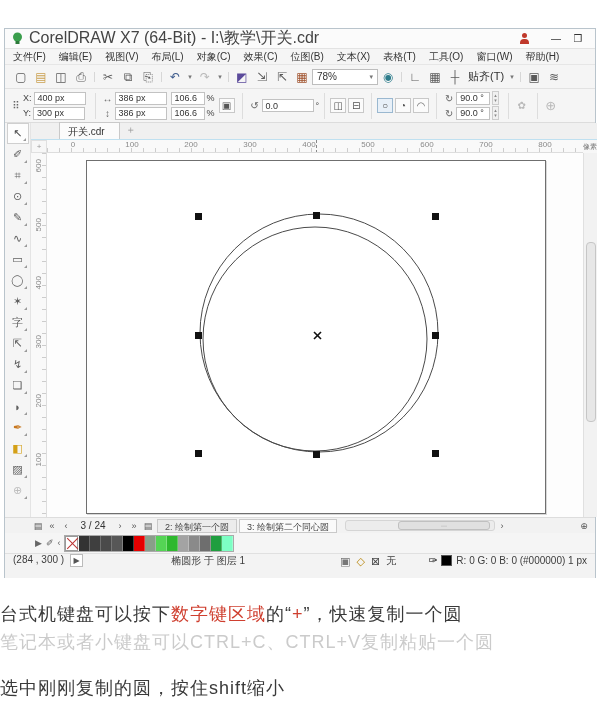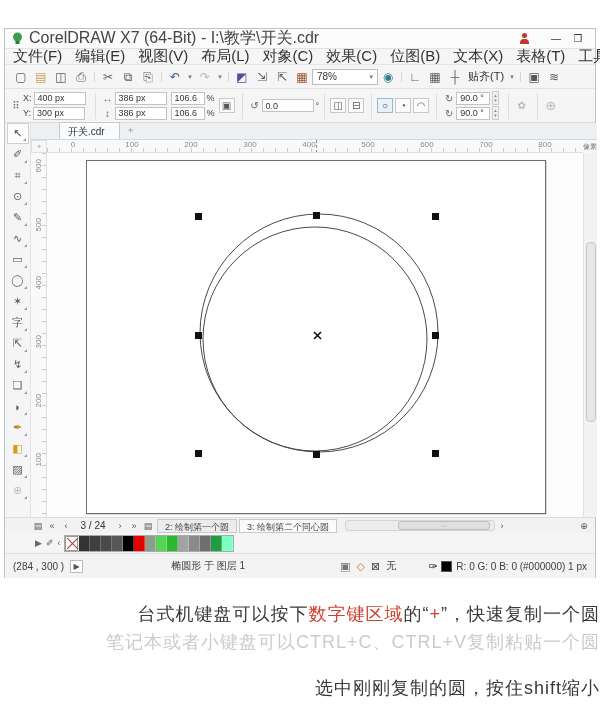--- a/index.html
+++ b/index.html
@@ -13,21 +13,21 @@
   .titlebar .title { font-size:16px; color:#444; margin-left:5px; flex:1; white-space:nowrap; }
   .winbtn { font-size:10px; color:#333; width:22px; text-align:center; cursor:default; }
   .usericon { width:13px; height:13px; position:relative; margin-right:14px; }
   .usericon::before { content:""; position:absolute; left:4px; top:1px; width:5px; height:5px;
                       border-radius:50%; background:#c0392b; }
   .usericon::after { content:""; position:absolute; left:2px; top:7px; width:9px; height:5px;
                      border-radius:4px 4px 0 0; background:#c0392b; }
   
   .menubar { position:absolute; left:0; top:20px; width:100%; height:16px; background:#f5f5f5;
              display:flex; align-items:center; padding-left:8px; border-bottom:1px solid #e6e6e6; }
-  .menubar span { font-size:15px; color:#333; margin-right:13px; white-space:nowrap; }
+  .menubar span { font-size:10px; color:#333; margin-right:13px; white-space:nowrap; }
   
   .toolbar { position:absolute; left:0; top:36px; width:100%; height:24px; background:#f5f5f5;
              display:flex; align-items:center; padding-left:6px; border-bottom:1px solid #e2e2e2; }
   .tbi { font-size:12px; color:#5a5a5a; width:20px; text-align:center; line-height:20px; }
   .tbi.sep { width:7px; color:#d0d0d0; font-size:10px; }
   .tbi.drop { width:10px; font-size:7px; color:#777; }
   .zoombox { width:66px; height:16px; border:1px solid #bdbdbd; background:#fff; font-size:10px;
              color:#333; display:flex; align-items:center; padding:0 4px; justify-content:space-between; }
   .snaplbl { font-size:11px; color:#333; padding:0 3px; }
   
@@ -107,31 +107,31 @@
              display:flex; align-items:center; padding-left:30px; }
   .palicon { font-size:9px; color:#666; margin-right:4px; }
   .nocolor { width:13px; height:15px; background:#fff; border:1px solid #999; position:relative; margin-right:1px; }
   .nocolor::before, .nocolor::after { content:""; position:absolute; left:-1px; top:6px; width:15px;
              height:1px; background:#b33; }
   .nocolor::before { transform:rotate(45deg); } .nocolor::after { transform:rotate(-45deg); }
   .swatch { width:11px; height:15px; border-right:1px solid rgba(255,255,255,.25); }
   .swatchwrap { display:flex; border:1px solid #aaa; }
   
   .statusbar { position:absolute; left:0; top:524px; width:100%; height:25px; background:#f3f3f3;
-               border-top:1px solid #e0e0e0; display:flex; align-items:center; font-size:10px;
+               border-top:1px solid #e0e0e0; display:flex; align-items:flex-start; font-size:10px;
                color:#3c3c3c; padding:0 8px; }
   .coordbtn { width:13px; height:13px; border:1px solid #bbb; background:#fff; font-size:8px;
               color:#555; text-align:center; line-height:12px; margin-left:6px; }
   .objinfo { margin-left:88px; }
   .sbicons { margin-left:95px; display:flex; align-items:center; gap:6px; }
   .sbicon { font-size:11px; color:#777; }
   .sbright { margin-left:auto; display:flex; align-items:center; gap:4px; }
   .inkswatch { width:11px; height:11px; background:#000; border:1px solid #555; }
   
-  .caption { position:absolute; width:100%; text-align:right; font-size:18px; color:#3a3a3a;
+  .caption { position:absolute; width:100%; text-align:left; font-size:18px; color:#3a3a3a;
              letter-spacing:1px; white-space:nowrap; }
   .caption .red { color:#cf3f2f; }
   .caption.muted { color:#cbcbcb; }
   .cap1 { top:602px; } .cap2 { top:630px; } .cap3 { top:676px; }
 </style>
 </head>
 <body>
 
 <div class="stage">
   <div class="window">

